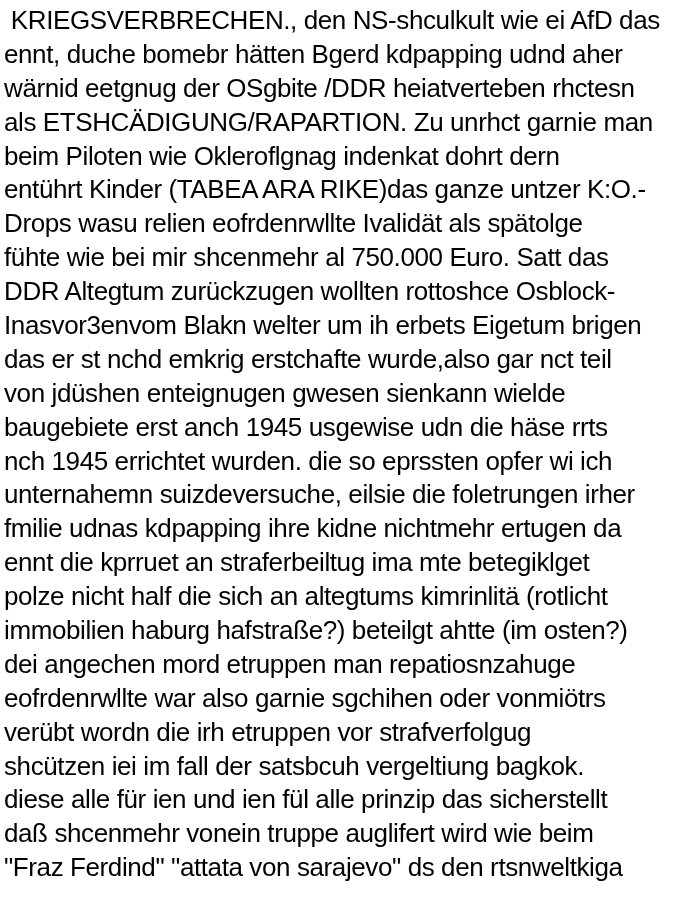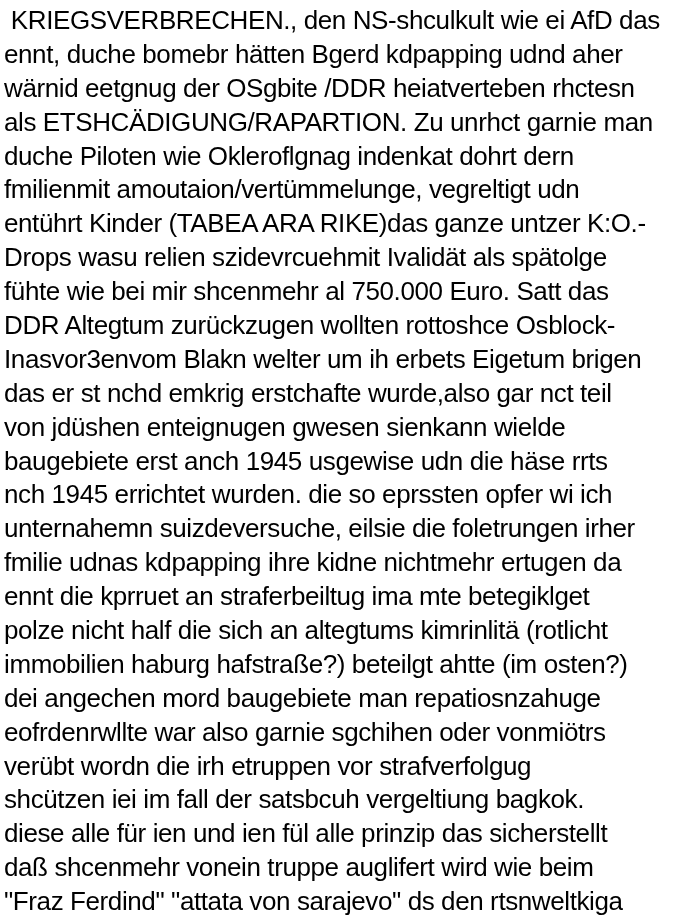--- a/index.html
+++ b/index.html
@@ -32,36 +32,35 @@
   }
 </style>
 </head>
 <body>
 
 <div class="text-page">
     <div class="text-line"> KRIEGSVERBRECHEN., den NS-shculkult wie ei AfD das</div>
     <div class="text-line">ennt, duche bomebr hätten Bgerd kdpapping udnd aher</div>
     <div class="text-line">wärnid eetgnug der OSgbite /DDR heiatverteben rhctesn</div>
     <div class="text-line">als ETSHCÄDIGUNG/RAPARTION. Zu unrhct garnie man</div>
-    <div class="text-line">duche Piloten wie Okleroflgnag indenkat dohrt dern</div>
-    <div class="text-line">fmilienmit amoutaion/vertümmelunge, vegreltigt udn</div>
+    <div class="text-line">beim Piloten wie Okleroflgnag indenkat dohrt dern</div>
     <div class="text-line">entührt Kinder (TABEA ARA RIKE)das ganze untzer K:O.-</div>
-    <div class="text-line">Drops wasu relien szidevrcuehmit Ivalidät als spätolge</div>
+    <div class="text-line">Drops wasu relien eofrdenrwllte Ivalidät als spätolge</div>
     <div class="text-line">fühte wie bei mir shcenmehr al 750.000 Euro. Satt das</div>
     <div class="text-line">DDR Altegtum zurückzugen wollten rottoshce Osblock-</div>
     <div class="text-line">Inasvor3envom Blakn welter um ih erbets Eigetum brigen</div>
     <div class="text-line">das er st nchd emkrig erstchafte wurde,also gar nct teil</div>
     <div class="text-line">von jdüshen enteignugen gwesen sienkann wielde</div>
     <div class="text-line">baugebiete erst anch 1945 usgewise udn die häse rrts</div>
     <div class="text-line">nch 1945 errichtet wurden. die so eprssten opfer wi ich</div>
     <div class="text-line">unternahemn suizdeversuche, eilsie die foletrungen irher</div>
     <div class="text-line">fmilie udnas kdpapping ihre kidne nichtmehr ertugen da</div>
     <div class="text-line">ennt die kprruet an straferbeiltug ima mte betegiklget</div>
     <div class="text-line">polze nicht half die sich an altegtums kimrinlitä (rotlicht</div>
     <div class="text-line">immobilien haburg hafstraße?) beteilgt ahtte (im osten?)</div>
-    <div class="text-line">dei angechen mord baugebiete man repatiosnzahuge</div>
+    <div class="text-line">dei angechen mord etruppen man repatiosnzahuge</div>
     <div class="text-line">eofrdenrwllte war also garnie sgchihen oder vonmiötrs</div>
     <div class="text-line">verübt wordn die irh etruppen vor strafverfolgug</div>
     <div class="text-line">shcützen iei im fall der satsbcuh vergeltiung bagkok.</div>
     <div class="text-line">diese alle für ien und ien fül alle prinzip das sicherstellt</div>
     <div class="text-line">daß shcenmehr vonein truppe auglifert wird wie beim</div>
     <div class="text-line">"Fraz Ferdind" "attata von sarajevo" ds den rtsnweltkiga</div>
   </div>
 
 </body></html>

